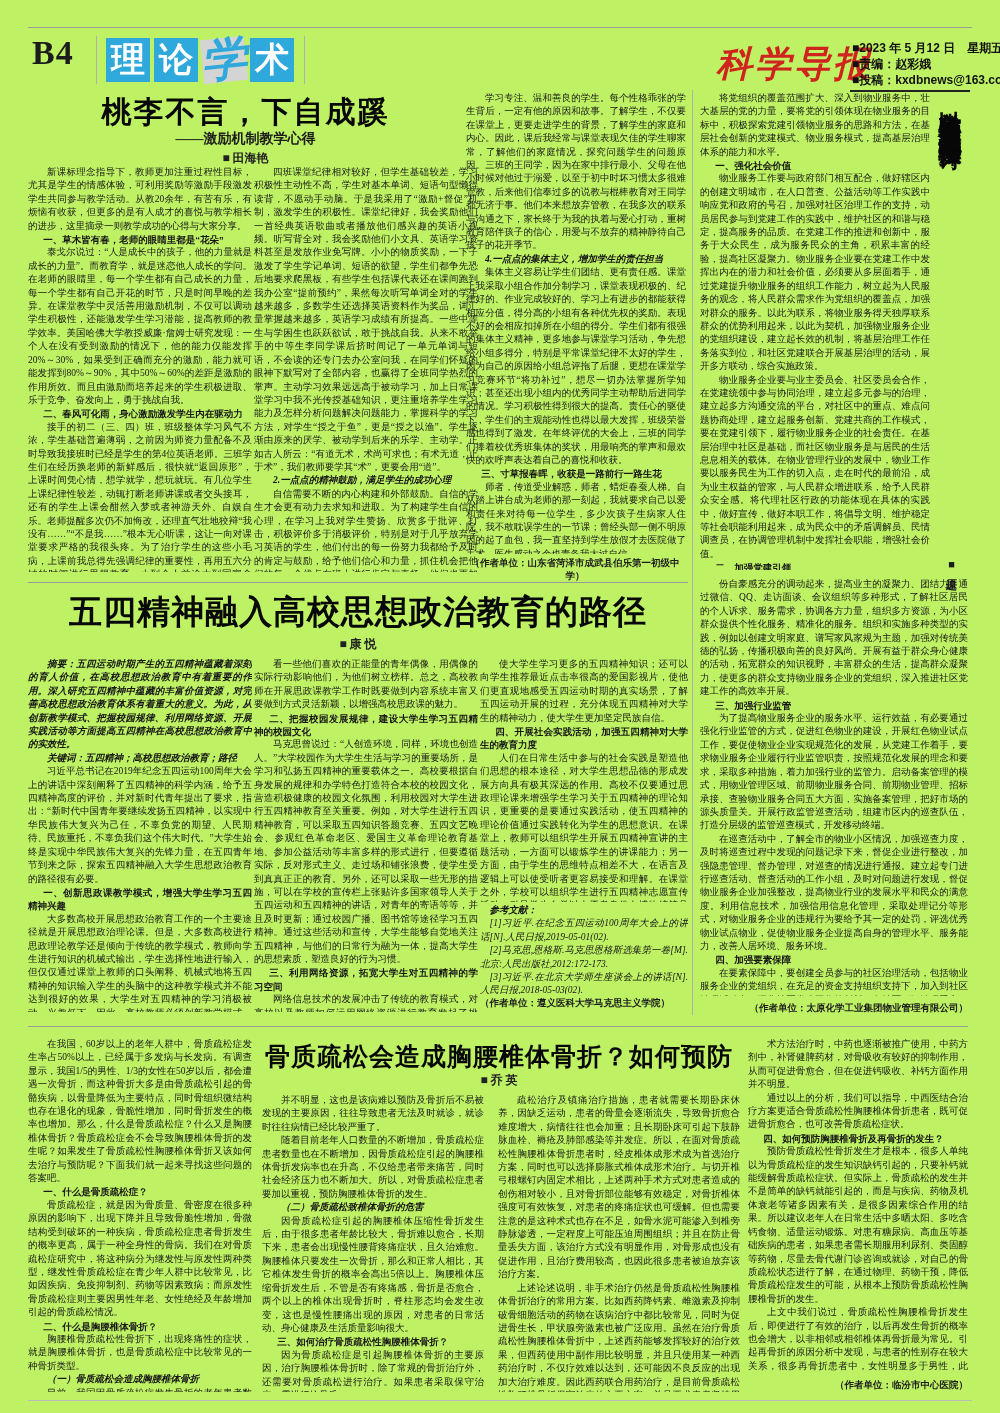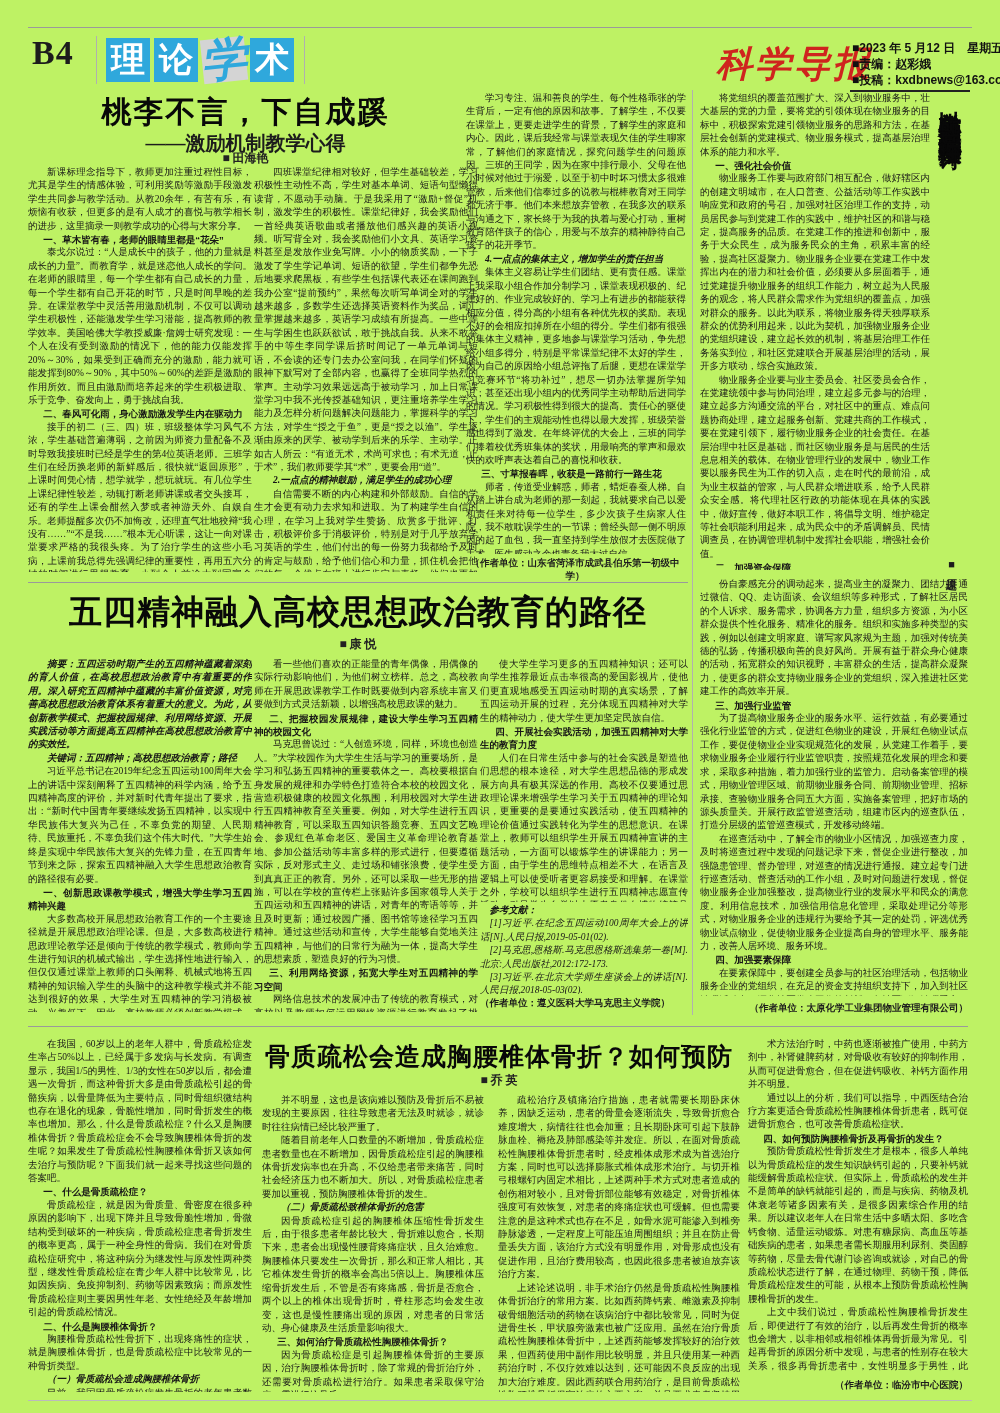--- a/index.html
+++ b/index.html
@@ -17,21 +17,21 @@
   .logo .sq.gray{background:#d4d4d4;color:#2fa8dc;font-style:italic;font-size:46px;
                  transform:rotate(-6deg);overflow:visible;}
   .masthead{font-size:36px;font-weight:700;font-style:italic;color:#cf241e;letter-spacing:3px;
             font-family:"DejaVu Serif",serif;}
   .pubinfo{font-family:"Liberation Sans",sans-serif;font-weight:700;font-size:12px;
            line-height:16px;color:#111;white-space:nowrap;}
   
   .t-center{text-align:center;}
   .bigtitle{font-weight:700;color:#080808;}
   .byline{font-size:12px;font-weight:700;color:#222;}
-  .subtitle{font-size:20px;font-weight:700;}
+  .subtitle{font-size:14px;font-weight:700;}
   
   .body-col{position:absolute;font-size:9.5px;line-height:13.4px;text-align:justify;
             overflow:hidden;color:#161616;}
   .para{margin:0;padding:0;}
   .n{text-indent:2em;}
   .h{font-weight:700;text-indent:1.6em;font-family:"Liberation Sans",sans-serif;}
   .k{font-weight:700;font-style:italic;text-indent:2em;}
   .ab{font-weight:700;font-style:italic;text-indent:2em;}
   .refh{font-weight:700;font-style:italic;text-indent:1em;}
   .ref{font-style:italic;text-indent:1em;}
@@ -91,21 +91,21 @@
     </div>
   <div class="abs t-center aunit" style="left:462px;top:557px;width:226px;">（作者单位：山东省菏泽市成武县伯乐第一初级中学）</div>
 
   <div class="vline" style="left:692px;top:90px;height:925px;"></div>
 
   <div class="body-col" style="left:700px;top:92px;width:230px;height:478px;">
       <p class="para n">将党组织的覆盖范围扩大、深入到物业服务中，壮大基层的党的力量，要将党的引领体现在物业服务的目标中，积极探索党建引领物业服务的思路和方法，在基层社会创新的党建模式、物业服务模式，提高基层治理体系的能力和水平。</p>
       <p class="para h">一、强化社会价值</p>
       <p class="para n">物业服务工作要与政府部门相互配合，做好辖区内的创建文明城市，在人口普查、公益活动等工作实践中响应党和政府的号召，加强对社区治理工作的支持，动员居民参与到党建工作的实践中，维护社区的和谐与稳定，提高服务的品质。在党建工作的推进和创新中，服务于大众民生，成为服务民众的主角，积累丰富的经验，提高社区凝聚力。物业服务企业要在党建工作中发挥出内在的潜力和社会价值，必须要从多层面着手，通过党建提升物业服务的组织工作能力，树立起为人民服务的观念，将人民群众需求作为党组织的覆盖点，加强对群众的服务。以此为联系，将物业服务得天独厚联系群众的优势利用起来，以此为契机，加强物业服务企业的党组织建设，建立起长效的机制，将基层治理工作任务落实到位，和社区党建联合开展基层治理的活动，展开多方联动，综合实施政策。</p>
       <p class="para n">物业服务企业要与业主委员会、社区委员会合作，在党建统领中参与协同治理，建立起多元参与的治理，建立起多方沟通交流的平台，对社区中的重点、难点问题协商处理，建立起服务创新、党建共商的工作模式，要在党建引领下，履行物业服务企业的社会责任。在基层治理中社区是基础，而社区物业服务是与居民的生活息息相关的载体。在物业管理行业的发展中，物业工作要以服务民生为工作的切入点，走在时代的最前沿，成为业主权益的管家，与人民群众增进联系，给予人民群众安全感。将代理社区行政的功能体现在具体的实践中，做好宣传，做好本职工作，将倡导文明、维护稳定等社会职能利用起来，成为民众中的矛盾调解员、民情调查员，在协调管理机制中发挥社会职能，增强社会价值。</p>
-      <p class="para h">二、加强资金保障</p>
+      <p class="para h">二、加强党建引领</p>
     </div>
   <div class="vstrip" style="left:934px;top:92px;width:34px;height:478px;">
     <div class="vt">以党建引领物业服务融入基层社会治理探讨</div>
     <div class="vby">■原进</div>
   </div>
 
   <div class="hline" style="left:28px;top:582px;width:660px;"></div>
 
   <div class="abs" style="left:700px;top:578px;width:268px;height:437px;">
     <div class="body-col" style="left:0;top:0;width:268px;height:418px;">

